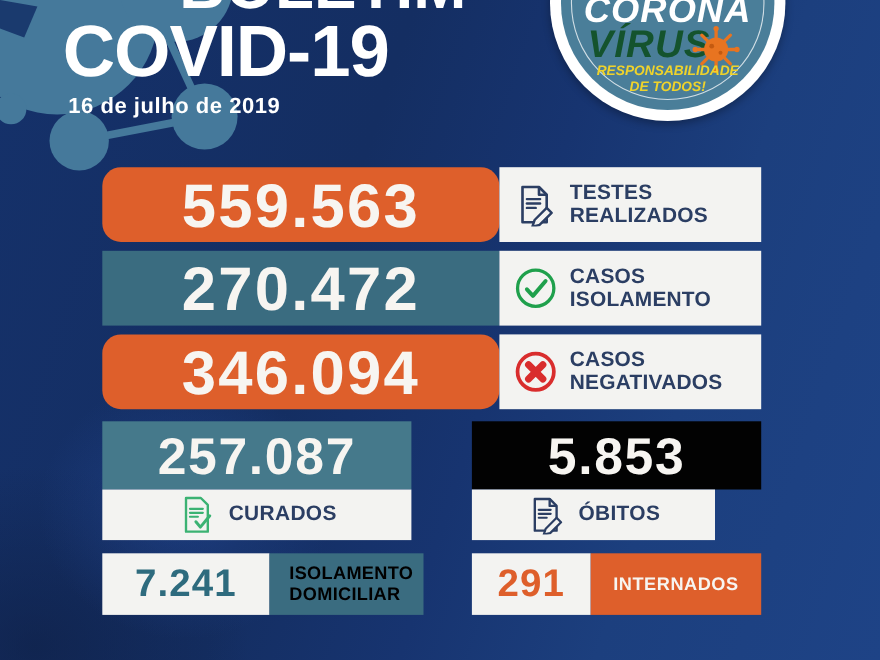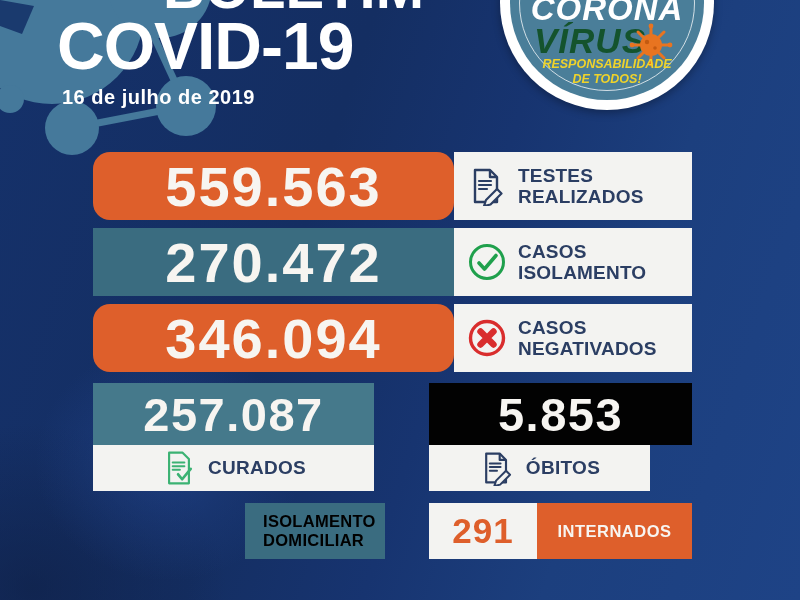--- a/index.html
+++ b/index.html
@@ -198,20 +198,21 @@
           <line x1="12" y1="15" x2="24" y2="15"></line>
             <line x1="12" y1="19" x2="24" y2="19"></line>
             <line x1="12" y1="23" x2="20" y2="23"></line>
         </g>
         <path d="M19 34 L30 23 L34.5 27.5 L23.5 38.5 L17 40 Z" fill="#f3f3f1" stroke="#2b3e63" stroke-width="2.2" stroke-linejoin="round"></path>
       </svg>
     </span>
     <span>ÓBITOS</span>
   </div>
 
+  <div class="b5 white val-teal" style="left:93px;width:152px">7.241</div>
   <div class="b5 tealbox" style="left:245px;width:140px">
     <span class="two-line">
       <span>ISOLAMENTO</span>
       <span>DOMICILIAR</span>
     </span>
   </div>
 
   <div class="b5 white val-orange" style="left:429px;width:108px">291</div>
   <div class="b5 orangebox" style="left:537px;width:155px">
     <span>INTERNADOS</span>

